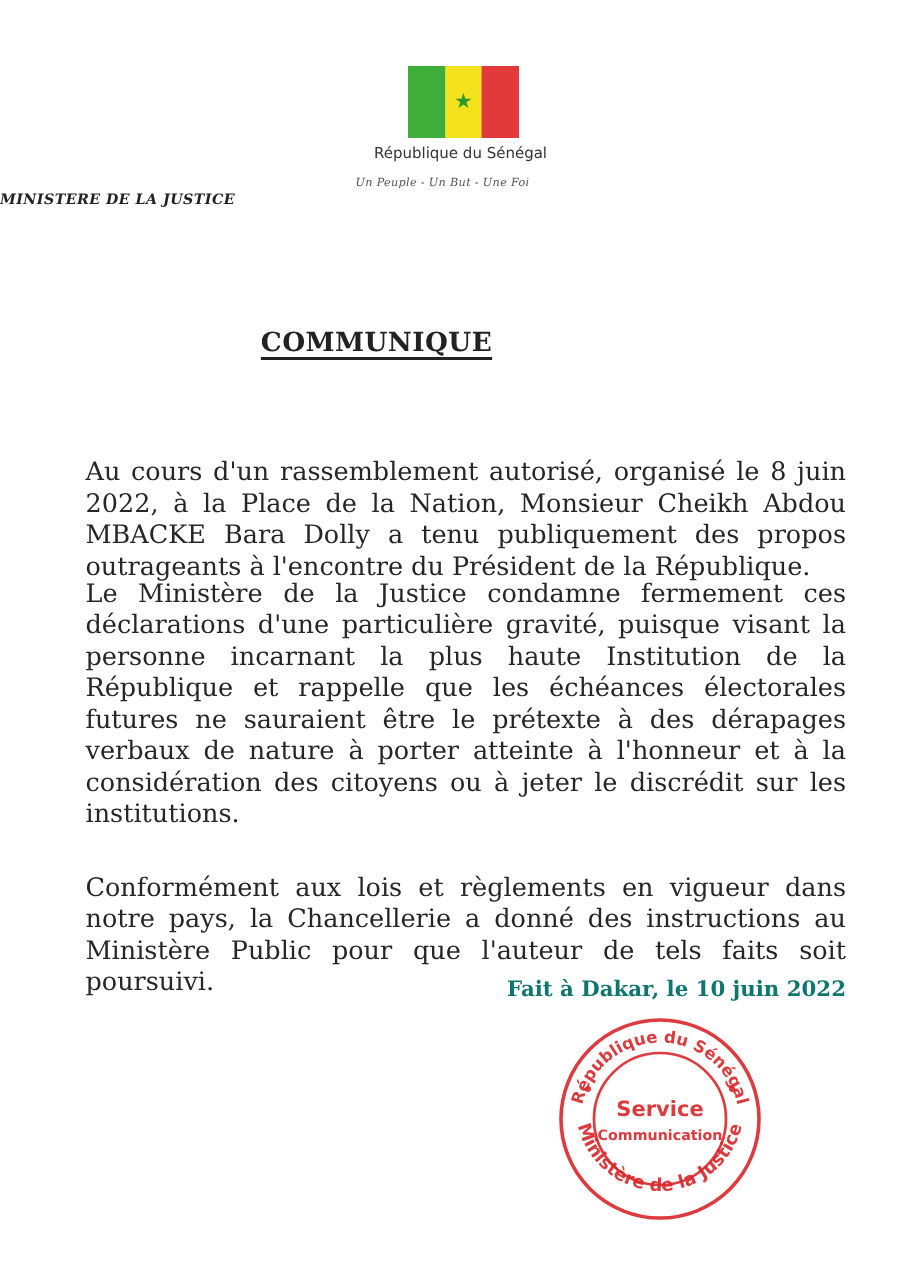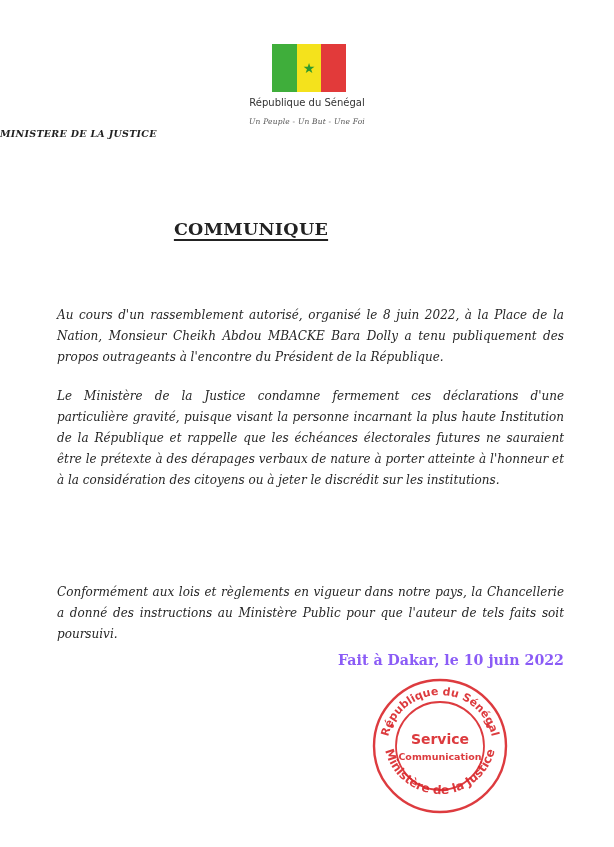--- a/index.html
+++ b/index.html
@@ -14,51 +14,51 @@
     .flag .band { flex: 1; height: 100%; }
     .flag .star {
       position: absolute; left: 50%; top: 50%; transform: translate(-50%, -52%);
       font-size: 14px; line-height: 1; font-family: "DejaVu Sans", sans-serif;
     }
     .republic {
       position: absolute; left: 0; width: 614px; top: 97px; text-align: center;
       font-family: "DejaVu Sans", sans-serif; font-size: 10px; color: #333;
     }
     .motto {
-      position: absolute; left: 16px; width: 582px; top: 117px; text-align: center;
+      position: absolute; left: 4px; width: 582px; top: 117px; text-align: center;
       font-family: "DejaVu Serif", serif; font-style: italic; font-size: 7.5px; color: #555;
       letter-spacing: 0.2px;
     }
     .ministry {
       position: absolute; left: 0; width: 614px; top: 128px; text-align: left;
       font-family: "DejaVu Serif", serif; font-style: italic; font-weight: bold;
       font-size: 9.5px; color: #222; letter-spacing: 0.3px;
     }
 
     .title {
       position: absolute; left: 0; width: 502px; top: 219px; text-align: center;
     }
     .title span {
       font-family: "DejaVu Serif", serif; font-weight: bold; font-size: 17.5px;
       color: #222; text-decoration: underline; text-decoration-thickness: 2px;
       text-underline-offset: 4px; letter-spacing: 0.3px;
     }
 
     .body-text {
       position: absolute; left: 57px; width: 507px;
-      font-family: "DejaVu Serif", serif; font-size: 12px; line-height: 21px;
-      color: #262626; text-align: justify; font-style: italic;
+      font-family: "DejaVu Serif", serif; font-size: 17px; line-height: 21px;
+      color: #262626; text-align: justify;
     }
     #p1 { top: 305px; }
     #p2 { top: 386px; }
     #p3 { top: 582px; }
 
     .signature {
       position: absolute; right: 50px; top: 652px;
-      font-family: "DejaVu Serif", serif; font-weight: bold; font-size: 14.2px; color: #8b5cf6;
+      font-family: "DejaVu Serif", serif; font-weight: bold; font-size: 14.2px; color: #0f766e;
     }
 
     .stamp {
       position: absolute; left: 370px; top: 676px; width: 140px; height: 140px;
     }
     .stamp svg { width: 140px; height: 140px; }
   </style>
 </head>
 <body>
 

